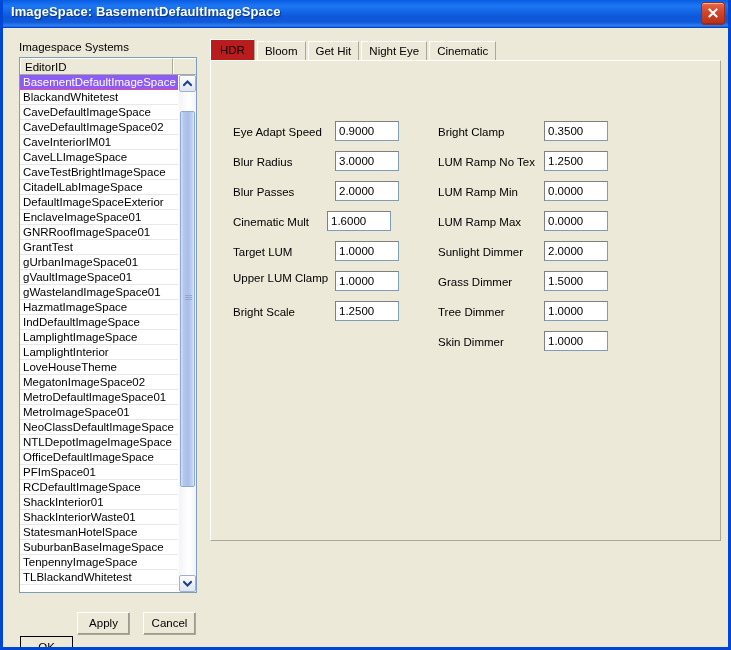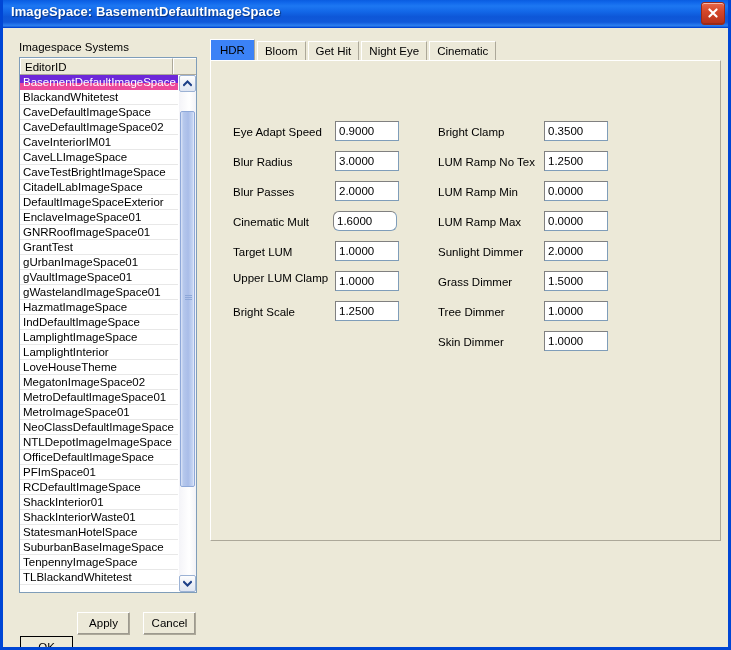--- a/index.html
+++ b/index.html
@@ -126,23 +126,23 @@
     line-height: 14px;
     padding-left: 3px;
     font-size: 11.5px;
     color: #000000;
     white-space: nowrap;
     border-bottom: 1px solid #e8e8e8;
     box-sizing: border-box;
     cursor: default;
   }
   .list-row.selected {
-    background: #6d28d9;
+    background: #8b5cf6;
     color: #ffffff;
-    border-bottom: 7px solid #ec4899;
+    border-bottom: 1px solid #ec4899;
   }
   
   .scroll {
     position: absolute;
     right: 0;
     top: 17px;
     bottom: 0;
     width: 17px;
     background: #ffffff;
     border-left: 1px solid #ffffff;
@@ -243,21 +243,21 @@
     border-left-color: #ffffff;
     box-sizing: border-box;
     cursor: pointer;
     white-space: nowrap;
   }
   .tab.active {
     height: 21px;
     line-height: 20px;
     margin-top: -2px;
     padding: 0 9px;
-    background: #3b82f6;
+    background: #b91c1c;
     z-index: 3;
     border: 1px solid #aca899;
     border-top-color: #ffffff;
     border-left-color: #ffffff;
     border-bottom: none;
   }
   .tabpanel {
     position: absolute;
     left: 207px;
     top: 60px;
@@ -387,21 +387,21 @@
       <div class="tab">Cinematic</div>
     </div>
   <div class="tabpanel" id="tabpanel">
       <div class="field-label" style="left: 22px; top: 64px;">Eye Adapt Speed</div>
       <input type="text" class="field-input" value="0.9000" style="left: 124px; top: 60px;">
       <div class="field-label" style="left: 22px; top: 94px;">Blur Radius</div>
       <input type="text" class="field-input" value="3.0000" style="left: 124px; top: 90px;">
       <div class="field-label" style="left: 22px; top: 124px;">Blur Passes</div>
       <input type="text" class="field-input" value="2.0000" style="left: 124px; top: 120px;">
       <div class="field-label" style="left: 22px; top: 154px;">Cinematic Mult</div>
-      <input type="text" class="field-input" value="1.6000" style="left: 122px; top: 150px; border-radius: 6px;">
+      <input type="text" class="field-input" value="1.6000" style="left: 116px; top: 150px;">
       <div class="field-label" style="left: 22px; top: 184px;">Target LUM</div>
       <input type="text" class="field-input" value="1.0000" style="left: 124px; top: 180px;">
       <div class="field-label" style="left: 22px; top: 210px;">Upper LUM Clamp</div>
       <input type="text" class="field-input" value="1.0000" style="left: 124px; top: 210px;">
       <div class="field-label" style="left: 22px; top: 244px;">Bright Scale</div>
       <input type="text" class="field-input" value="1.2500" style="left: 124px; top: 240px;">
       <div class="field-label" style="left: 227px; top: 64px;">Bright Clamp</div>
       <input type="text" class="field-input" value="0.3500" style="left: 333px; top: 60px;">
       <div class="field-label" style="left: 227px; top: 94px;">LUM Ramp No Tex</div>
       <input type="text" class="field-input" value="1.2500" style="left: 333px; top: 90px;">

